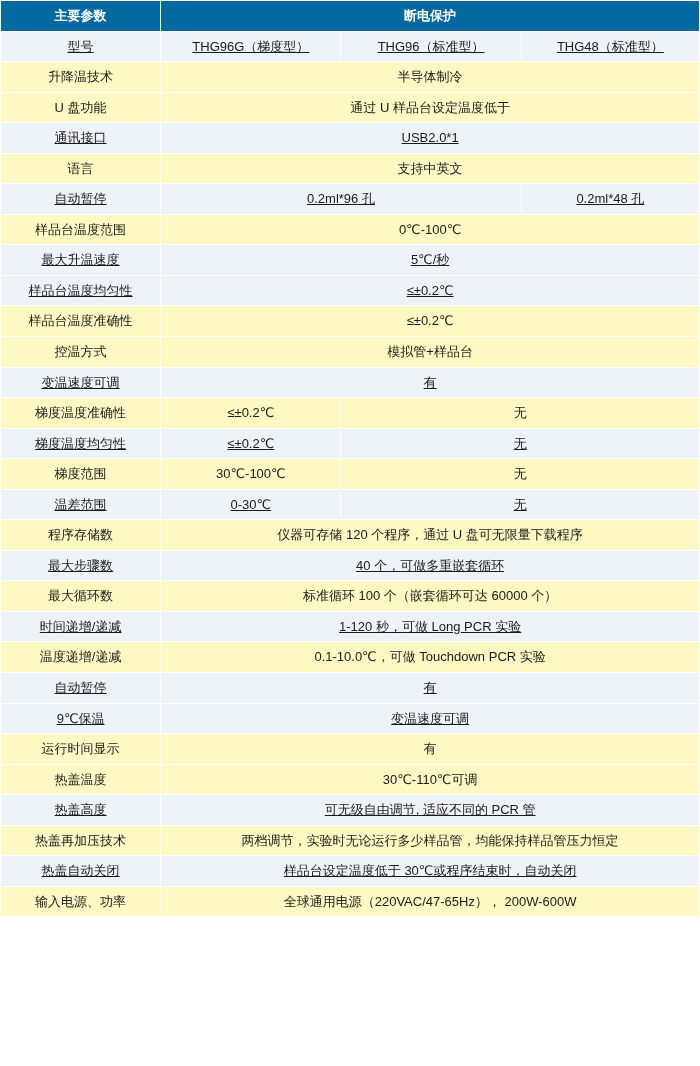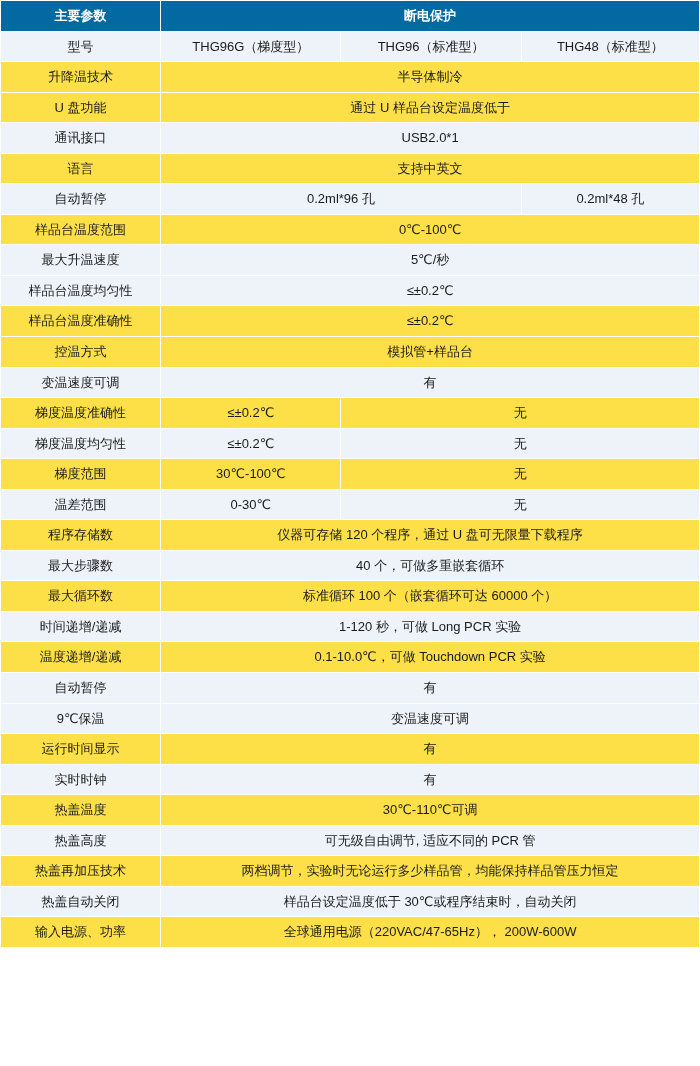--- a/index.html
+++ b/index.html
@@ -28,22 +28,22 @@
     word-break: break-all;
   }
   thead th {
     background: #0369a1;
     color: #ffffff;
     font-weight: bold;
     font-size: 14px;
     padding: 8px 4px;
     border: 1px solid #ffffff;
   }
-  .row-a td { background: #eef3f9; }
-  .row-b td { background: #fde047; }
+  .row-a td { background: #eef3f9; text-decoration: underline; }
+  .row-b td { background: #fef9c3; }
   .label-cell {
     width: 160px;
     font-size: 13px;
   }
   .col-mid { width: 180px; }
   .col-mid2 { width: 180px; }
   .col-last { width: 178px; }
   .model-row td {
     font-size: 13px;
   }
@@ -161,24 +161,20 @@
         <td colspan="3">有</td>
       </tr>
       <tr class="row-a">
         <td>9℃保温</td>
         <td colspan="3">变温速度可调</td>
       </tr>
       <tr class="row-b">
         <td>运行时间显示</td>
         <td colspan="3">有</td>
       </tr>
-      <tr class="row-a">
-        <td>实时时钟</td>
-        <td colspan="3">有</td>
-      </tr>
       <tr class="row-b">
         <td>热盖温度</td>
         <td colspan="3">30℃-110℃可调</td>
       </tr>
       <tr class="row-a">
         <td>热盖高度</td>
         <td colspan="3">可无级自由调节, 适应不同的 PCR 管</td>
       </tr>
       <tr class="row-b">
         <td>热盖再加压技术</td>

